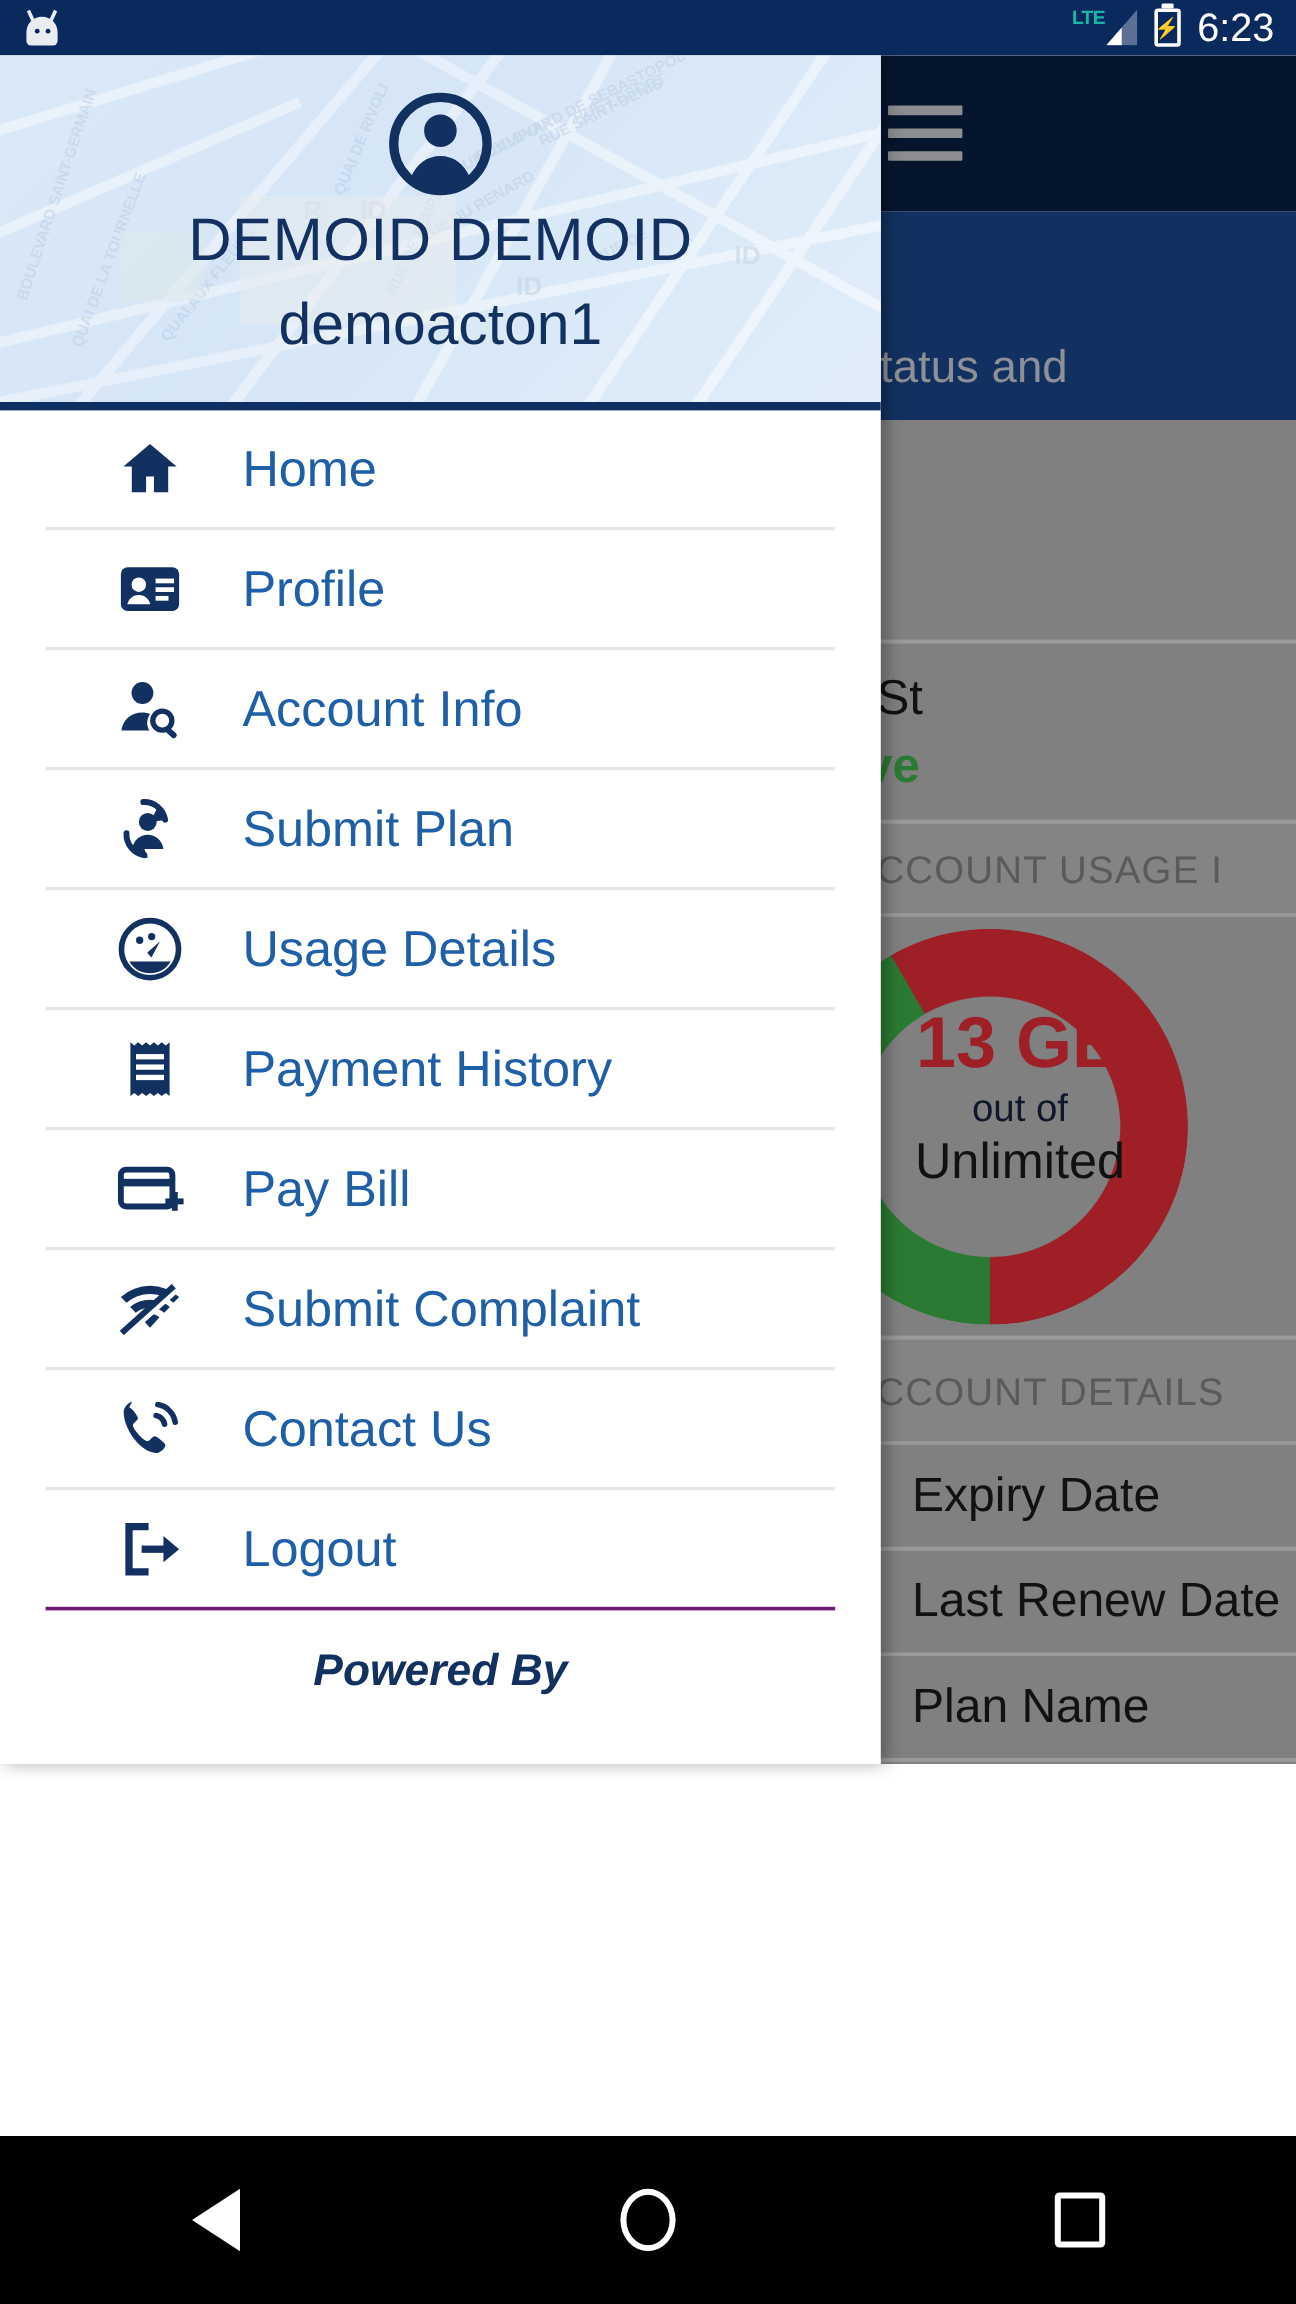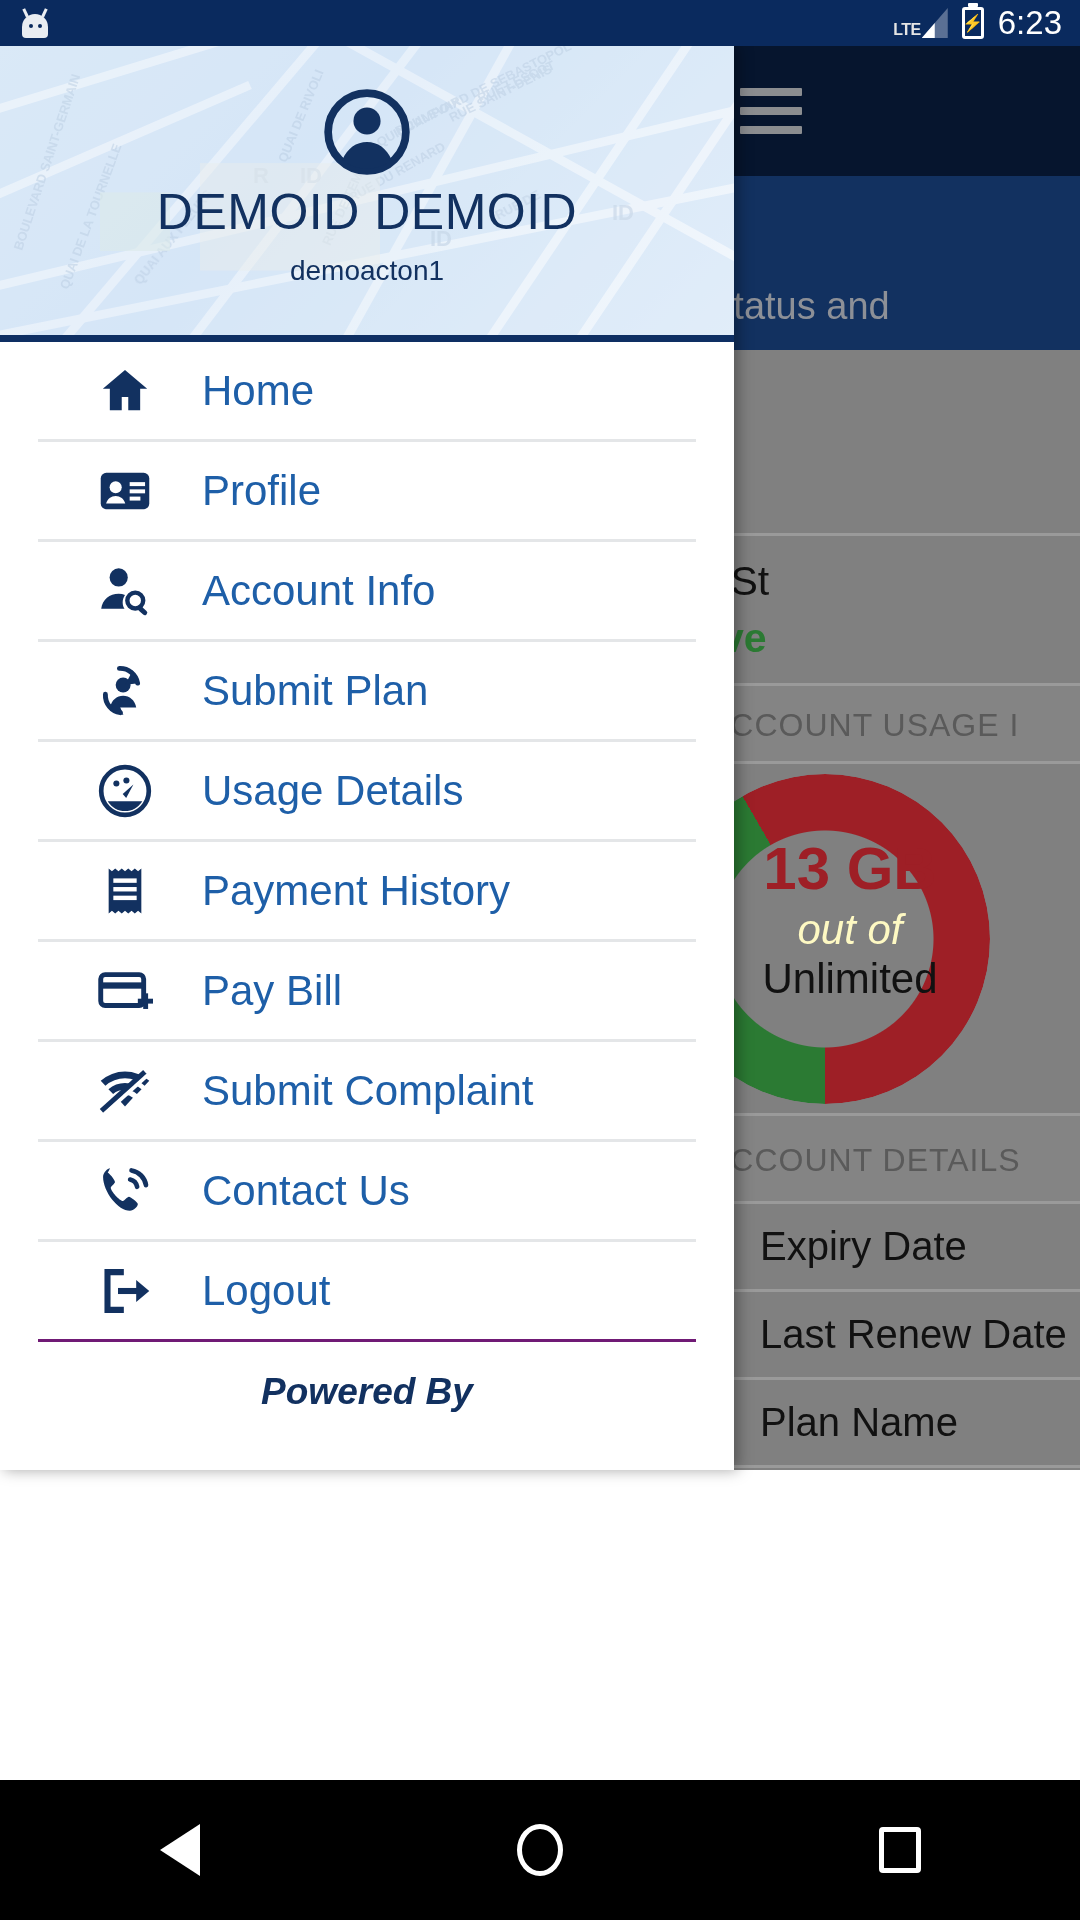--- a/index.html
+++ b/index.html
@@ -31,22 +31,22 @@
   .android-head .ant.l{ left:8px; transform:rotate(-25deg); }
   .android-head .ant.r{ right:8px; transform:rotate(25deg); }
   .android-head .eye{
     position:absolute; width:4px; height:4px; background:#0a2a5e;
     border-radius:50%; top:16px;
   }
   .android-head .eye.l{ left:11px; }
   .android-head .eye.r{ left:20px; }
 
   .lte-group{ display:flex; align-items:flex-end; gap:1px; }
-  .lte-txt{ font-size:16px; color:#e5e5e5; font-weight:bold; letter-spacing:-0.5px;
-            line-height:1; }
+  .lte-txt{ font-size:16px; color:#14b8a6; font-weight:bold; letter-spacing:-0.5px;
+            line-height:1; margin-bottom:14px; }
   .sig-tri{ width:26px; height:30px; position:relative; }
   .sig-tri .full{
     position:absolute; right:0; bottom:0; width:26px; height:30px;
     background:#5b7094;
     clip-path:polygon(100% 0, 100% 100%, 0 100%);
   }
   .sig-tri .fill{
     position:absolute; right:13px; bottom:0; width:13px; height:15px;
     background:#ffffff;
     clip-path:polygon(100% 0, 100% 100%, 0 100%);
@@ -116,21 +116,21 @@
         #2b7a33 0deg 150deg,
         #9e1f26 150deg 360deg);
     -webkit-mask: radial-gradient(circle, transparent 108px, #000 109px);
             mask: radial-gradient(circle, transparent 108px, #000 109px);
   }
   .donut-label{
     position:absolute; top:70px; left:700px; width:300px;
     text-align:center; line-height:1.18;
   }
   .donut-label .gb{ font-size:60px; font-weight:bold; color:#9e1f26; display:block; white-space:nowrap;}
-  .donut-label .oo{ font-size:42px; color:#fef9c3; display:block;font-style:italic; }
+  .donut-label .oo{ font-size:32px; color:#0f172a; display:block; }
   .donut-label .un{ font-size:42px; color:#111; display:block; }
   #bg-donut-area:after{ content:''; position:absolute; bottom:0; left:0; width:100%; height:3px; background:#9a9a9a;}
 
   #bg-details-hdr{
     position:absolute; top:1070px; left:0; width:1080px; height:88px;
     background:#848484; display:flex; align-items:center; padding-left:708px;
   }
   #bg-details-hdr span{ font-size:32px; color:#5a5a5a; letter-spacing:1px; white-space:nowrap;}
   #bg-details-hdr:after{ content:''; position:absolute; bottom:0; left:0; width:100%; height:3px; background:#9a9a9a;}
 
@@ -158,21 +158,21 @@
     background:linear-gradient(135deg,#d9e8f7 0%,#cfe2f5 40%,#e8f1fb 100%);
     border-bottom:7px solid #0e2f63;
     display:flex; flex-direction:column; align-items:center;
     justify-content:center; overflow:hidden;
   }
   #map-bg{ position:absolute; inset:0; opacity:0.55; }
   #map-bg svg{ width:100%; height:100%; }
   .hdr-inner{ position:relative; z-index:2; text-align:center; margin-top:-6px; }
   .avatar-ic{ width:88px; height:88px; margin:0 auto 10px; }
   .drawer-name{ font-size:50px; color:#123160; letter-spacing:0.5px; line-height:1.05; }
-  .drawer-user{ font-size:28px; color:#123160; margin-top:16px; }
+  .drawer-user{ font-size:49px; color:#123160; margin-top:16px; }
 
   .menu-list{ width:654px; background:#fff; }
   .menu-item{
     height:100px; display:flex; align-items:center;
     padding-left:56px; background:#fff;
     border-bottom:3px solid #e4e6e8; margin:0 38px 0 38px;
     width:658px;
   }
   .menu-item:last-of-type{ border-bottom:3px solid #701a75; }
   .mi-icon{ width:62px; height:62px; display:flex; align-items:center;

